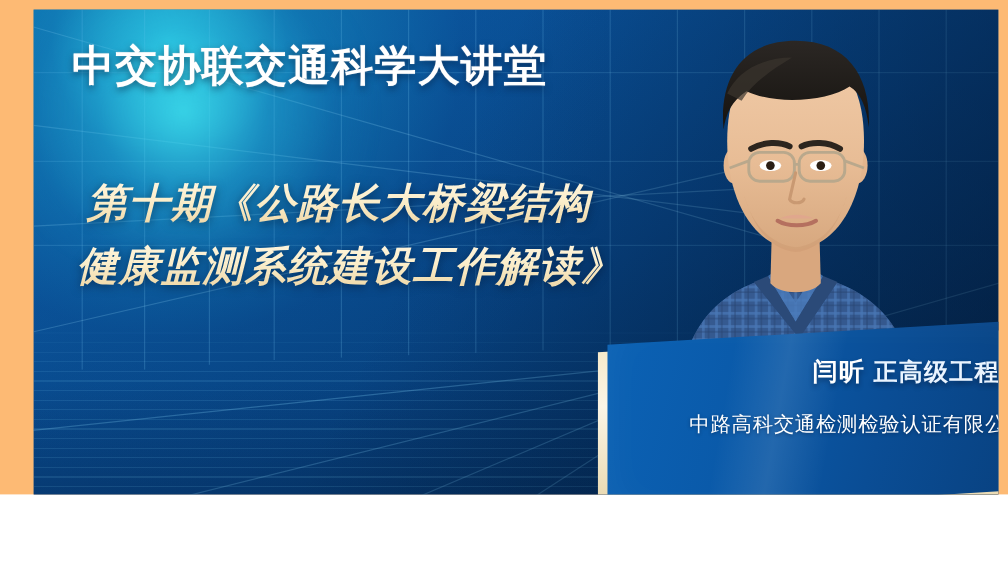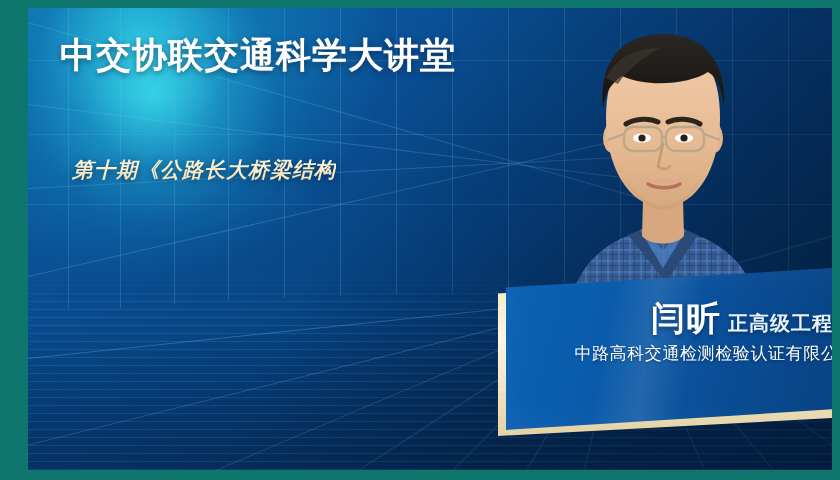--- a/index.html
+++ b/index.html
@@ -1,18 +1,18 @@
 <!DOCTYPE html>
 <html><head>
 <meta charset="utf-8">
 <style>
   html,body{margin:0;padding:0;background:#ffffff;}
   body{width:840px;height:480px;overflow:hidden;font-family:"Liberation Sans","DejaVu Sans",sans-serif;}
 
-  #poster{position:relative;width:840px;height:480px;background:#0f766e;overflow:hidden;}
+  #poster{position:relative;width:840px;height:412px;background:#fdba74;overflow:hidden;}
 
   
   #board{
     position:absolute;left:28px;top:8px;width:804px;height:462px;
     background:
       radial-gradient(circle at 14% 6%, rgba(46,214,233,0.85) 0%, rgba(24,160,205,0.45) 12%, rgba(14,95,160,0.10) 30%, rgba(0,0,0,0) 46%),
       linear-gradient(150deg,#0b5ea3 0%, #0a529a 22%, #07417f 52%, #05305f 78%, #042a53 100%);
     overflow:hidden;
   }
 
@@ -45,21 +45,21 @@
 
   #main-title{
     position:absolute;left:32px;top:24px;
     font-size:35px;font-weight:bold;letter-spacing:1px;color:#ffffff;
     text-shadow:0 2px 6px rgba(0,20,50,0.55), 0 0 1px rgba(255,255,255,0.6);
     white-space:nowrap;
   }
 
   #subtitle{position:absolute;left:44px;top:136px;white-space:nowrap;}
   .sub-line{
-    font-size:21px;font-weight:bold;font-style:italic;letter-spacing:1px;
+    font-size:34px;font-weight:bold;font-style:italic;letter-spacing:1px;
     background:linear-gradient(to bottom,#fdf6e4 0%,#fbeecb 45%,#e9cf9a 100%);
     -webkit-background-clip:text;background-clip:text;color:transparent;
     -webkit-text-fill-color:transparent;
     filter:drop-shadow(0 2px 4px rgba(0,18,45,0.55));
     line-height:52px;white-space:nowrap;
   }
   .sub-line.l2{margin-left:-8px;}
 
   #live-time{position:absolute;left:34px;top:328px;white-space:nowrap;
     font-size:29px;font-weight:bold;letter-spacing:0.5px;
@@ -83,21 +83,21 @@
     background:linear-gradient(105deg,#0b62b5 0%, #0a59a8 35%, #0a4d95 62%, #083f7c 100%);
     clip-path:polygon(0% 13%, 100% 0%, 100% 86%, 0% 100%);
     box-shadow:inset 0 0 40px rgba(255,255,255,0.05);
   }
   .card-sheen{
     position:absolute;left:8px;top:0px;width:362px;height:164px;
     background:linear-gradient(100deg, rgba(255,255,255,0.00) 28%, rgba(255,255,255,0.10) 40%, rgba(255,255,255,0.00) 52%);
     clip-path:polygon(0% 13%, 100% 0%, 100% 86%, 0% 100%);
   }
   #speaker-name-row{position:absolute;left:0;right:14px;top:30px;text-align:right;white-space:nowrap;}
-  .sp-name{font-size:34px;font-weight:bold;color:#ffffff;letter-spacing:1px;
+  .sp-name{font-size:21px;font-weight:bold;color:#ffffff;letter-spacing:1px;
     text-shadow:0 2px 4px rgba(0,15,40,0.45);}
   .sp-title{font-size:20px;font-weight:bold;color:#eaf4ff;letter-spacing:1px;margin-left:7px;
     text-shadow:0 2px 4px rgba(0,15,40,0.45);}
   #speaker-org{position:absolute;left:0;right:12px;top:76px;text-align:right;white-space:nowrap;
     font-size:17px;color:#ffffff;letter-spacing:0.6px;text-shadow:0 1px 3px rgba(0,15,40,0.45);}
 </style>
 </head>
 <body>
 
 <div id="poster">
@@ -224,20 +224,21 @@
 
           <path d="M72 148 C78 172 94 190 115 192 C136 190 152 172 158 148 C150 176 136 194 115 196 C94 194 80 176 72 148 Z" fill="#c9946c" opacity="0.35"></path>
         </g>
       </svg>
     </div>
 
     <div id="main-title" class="zh">中交协联交通科学大讲堂</div>
 
     <div id="subtitle">
       <div class="sub-line zh">第十期《公路长大桥梁结构</div>
+      <div class="sub-line l2 zh">健康监测系统建设工作解读》</div>
     </div>
 
 
     <div id="speaker-card">
       <div class="card-gold"></div>
       <div class="card-body"></div>
       <div class="card-sheen"></div>
       <div id="speaker-name-row">
         <span class="sp-name zh">闫昕</span><span class="sp-title zh">正高级工程师</span>
       </div>

